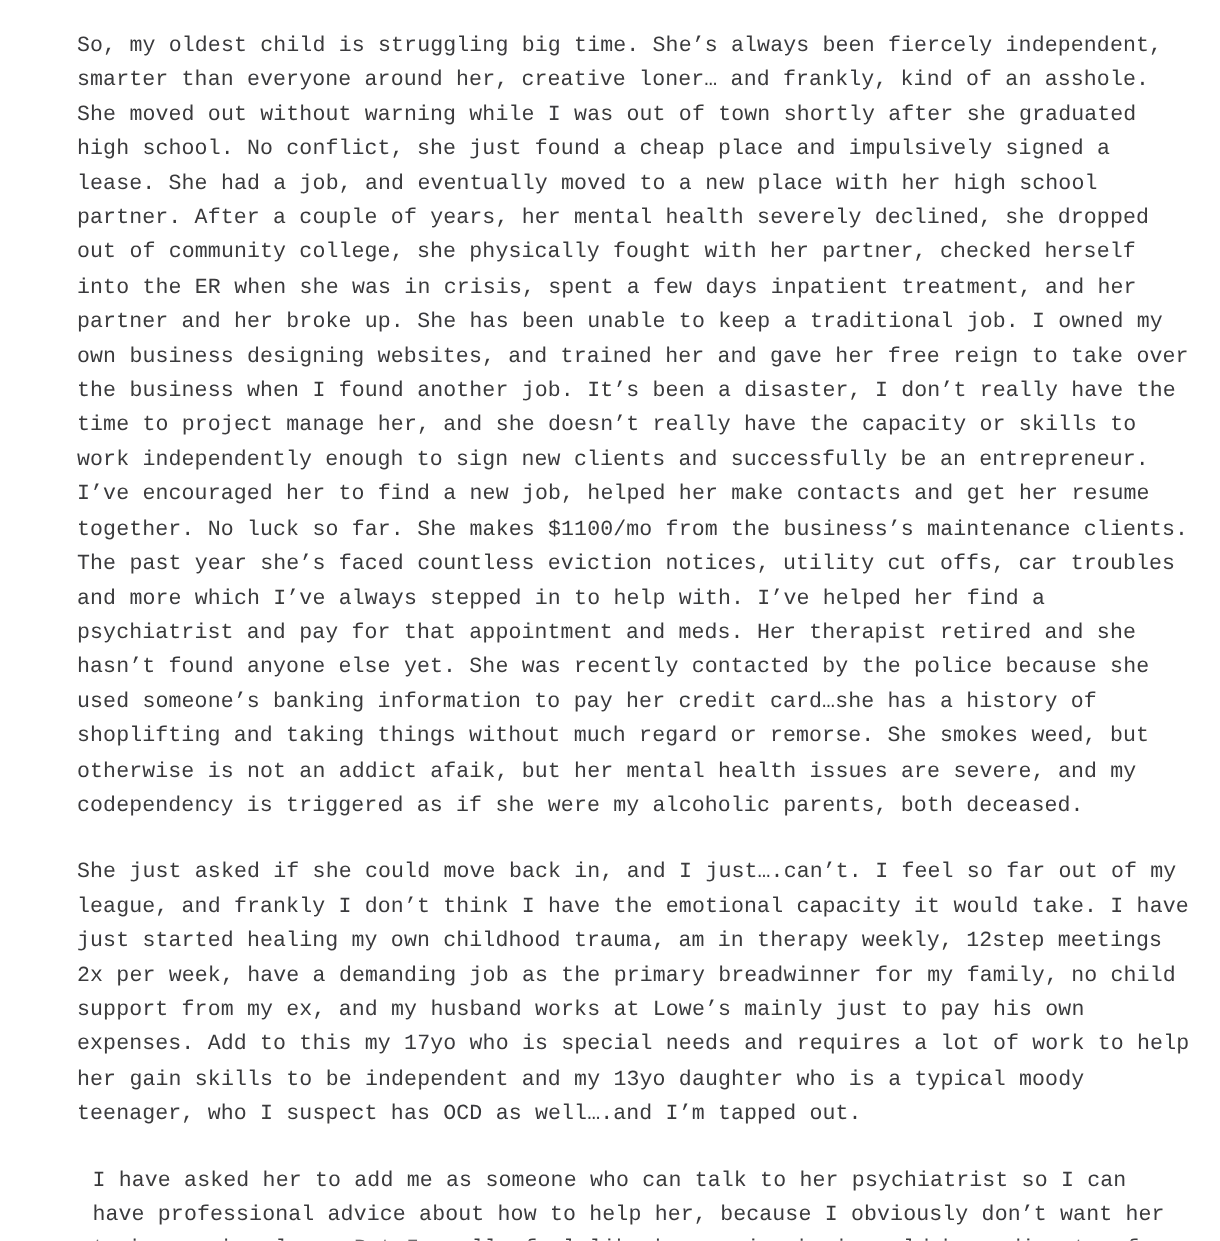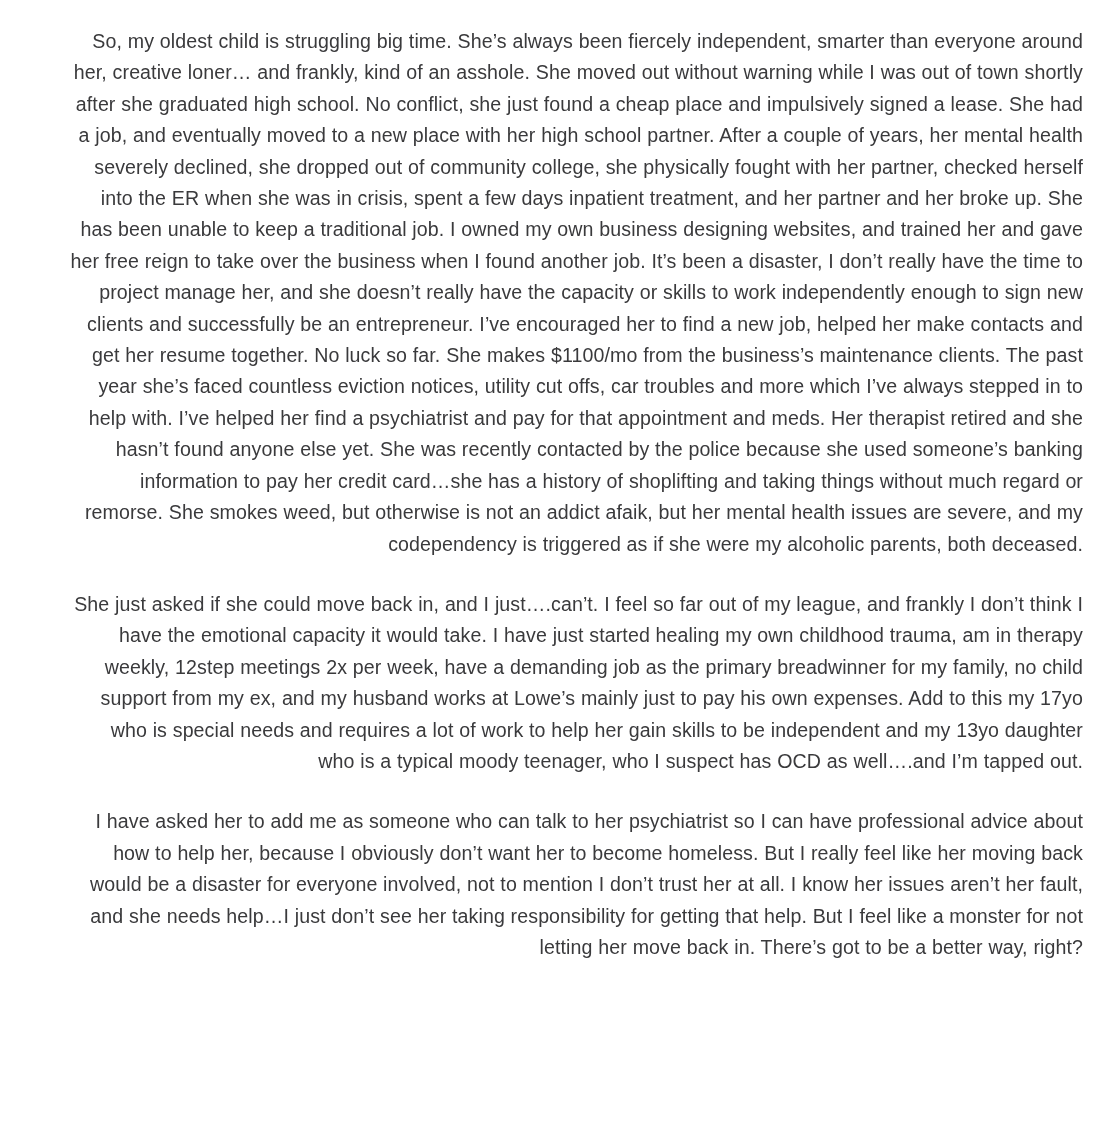--- a/index.html
+++ b/index.html
@@ -20,22 +20,23 @@
     width: 1109px;
     padding: 26px 26px 0 70px;
   }
   .post-paragraph {
     margin: 0 0 29px 0;
     font-size: 19.6px;
     line-height: 31.4px;
     color: #3a3a3c;
     letter-spacing: 0.005em;
     word-spacing: 0.01em;
-    text-align: right;
+    text-align: left;
     max-width: 1015px;
+    font-family: Liberation Mono, monospace;
   }
   .post-paragraph:last-child {
     margin-bottom: 0;
     margin-left: 14px;
   }
 </style>
 </head>
 <body>
 
 <article class="post-body">

